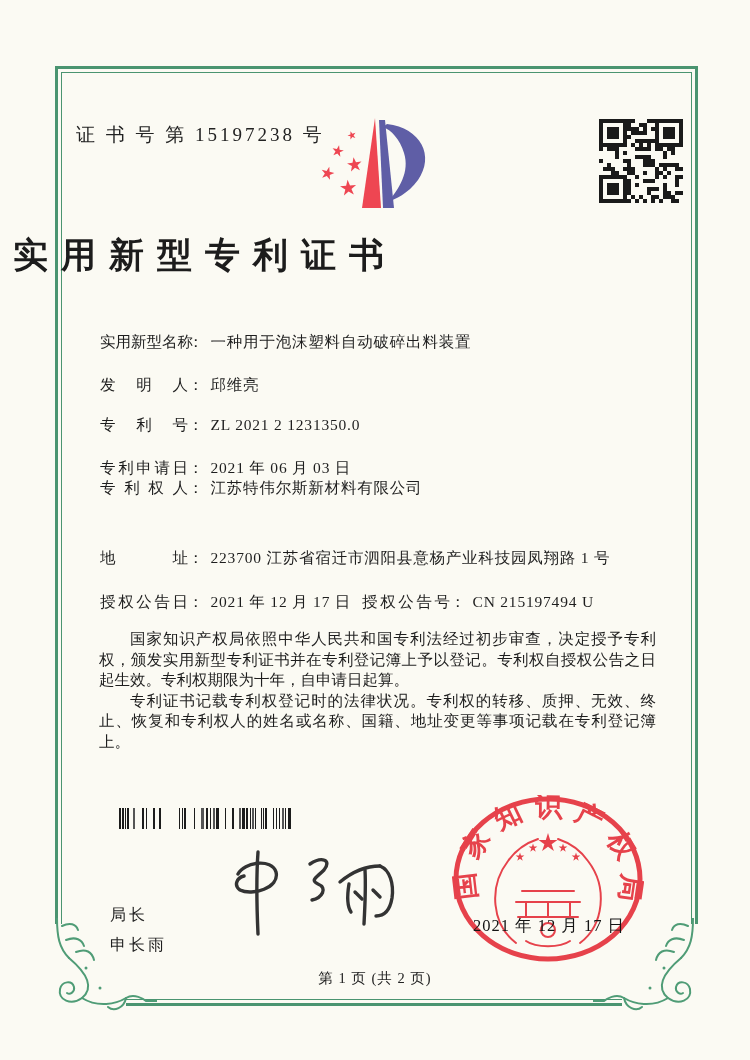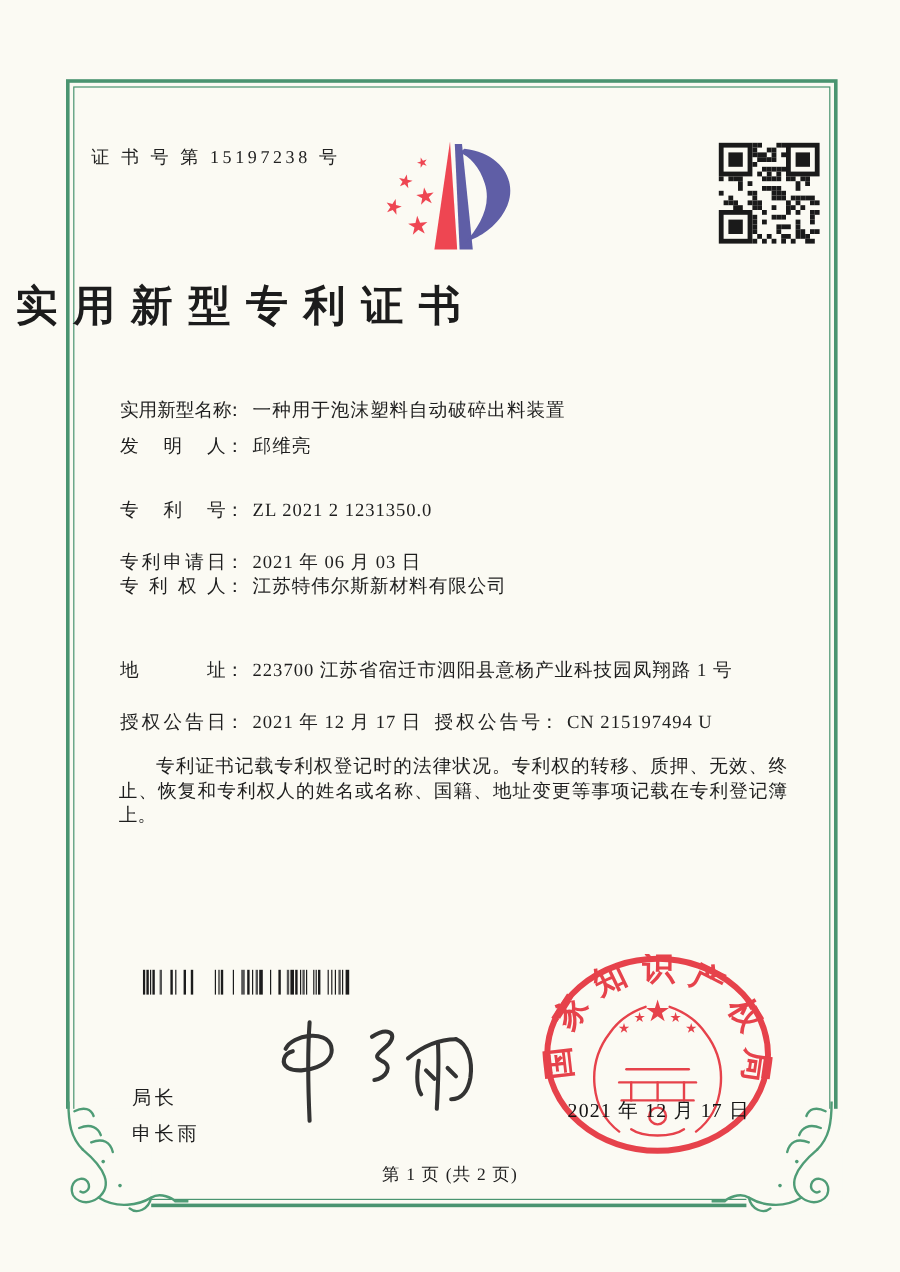--- a/index.html
+++ b/index.html
@@ -6,21 +6,21 @@
   .page{
     position:relative;width:750px;height:1060px;overflow:hidden;
     background:#fbfaf3;color:#222;
     font-family:"Liberation Serif","DejaVu Serif",serif;
   }
   
   .frame{position:absolute;left:55px;top:66px;width:637px;height:934px;border:3px solid #4a9470;}
   .frame-inner{position:absolute;inset:3px;border:1px solid #4a9470;}
   .patch{position:absolute;width:80px;height:88px;background:#fbfaf3;}
   .flourish{position:absolute;width:115px;height:100px;}
-  .cert-no{position:absolute;left:76px;top:122px;font-size:15px;letter-spacing:3px;white-space:nowrap;}
+  .cert-no{position:absolute;left:76px;top:122px;font-size:19px;letter-spacing:3px;white-space:nowrap;}
   
   .logo{position:absolute;left:303px;top:110px;width:150px;height:120px;}
   .logo svg{position:absolute;left:0;top:0;}
   .logo .star{position:absolute;color:#ee4652;line-height:1;font-family:"DejaVu Sans",sans-serif;}
   
   .qr{position:absolute;left:596px;top:116px;width:90px;height:90px;background:#fbfaf3;}
   .title{position:absolute;left:0;right:0;top:232px;font-size:35px;font-weight:bold;
          letter-spacing:13px;text-indent:13px;color:#1c1c1c;}
   
   .row{position:absolute;left:100px;font-size:15.5px;white-space:nowrap;color:#1e1e1e;}
@@ -224,21 +224,21 @@
         <rect x="0" y="56" width="28" height="28" fill="#1a1a1a"></rect>
         <rect x="4" y="60" width="20" height="20" fill="#fbfaf3"></rect>
         <rect x="8" y="64" width="12" height="12" fill="#1a1a1a"></rect>
       </svg></div>
 
   <div class="title">实用新型专利证书</div>
 
   <div class="row" style="top:332px;">
     <span class="lbl">实用新型名称</span><span class="colon">：</span><span class="val">一种用于泡沫塑料自动破碎出料装置</span>
   </div>
-  <div class="row" style="top:362px;">
+  <div class="row" style="top:375px;">
     <span class="lbl">发明人</span><span class="colon">：</span><span class="val">邱维亮</span>
   </div>
   <div class="row" style="top:415px;">
     <span class="lbl">专利号</span><span class="colon">：</span><span class="val">ZL 2021 2 1231350.0</span>
   </div>
   <div class="row" style="top:458px;">
     <span class="lbl">专利申请日</span><span class="colon">：</span><span class="val">2021 年 06 月 03 日</span>
   </div>
   <div class="row" style="top:478px;">
     <span class="lbl">专利权人</span><span class="colon">：</span><span class="val">江苏特伟尔斯新材料有限公司</span>
@@ -247,20 +247,21 @@
     <span class="lbl">地址</span><span class="colon">：</span><span class="val">223700 江苏省宿迁市泗阳县意杨产业科技园凤翔路 1 号</span>
   </div>
   <div class="row" style="top:592px;">
     <span class="lbl">授权公告日</span><span class="colon">：</span><span class="val">2021 年 12 月 17 日</span>
     <span class="pair2">
       <span class="lbl">授权公告号</span><span class="colon">：</span><span class="val">CN 215197494 U</span>
     </span>
   </div>
 
   <div class="body-text">
+    <p>国家知识产权局依照中华人民共和国专利法经过初步审查，决定授予专利权，颁发实用新型专利证书并在专利登记簿上予以登记。专利权自授权公告之日起生效。专利权期限为十年，自申请日起算。</p>
     <p>专利证书记载专利权登记时的法律状况。专利权的转移、质押、无效、终止、恢复和专利权人的姓名或名称、国籍、地址变更等事项记载在专利登记簿上。</p>
   </div>
 
   <div class="barcode"><svg id="bar-svg" width="178" height="21">
         <rect x="0" y="0" width="2" height="21" fill="#1c1c1c"></rect>
         <rect x="3" y="0" width="2" height="21" fill="#1c1c1c"></rect>
         <rect x="6" y="0" width="1" height="21" fill="#1c1c1c"></rect>
         <rect x="8" y="0" width="2" height="21" fill="#1c1c1c"></rect>
         <rect x="14" y="0" width="2" height="21" fill="#555"></rect>
         <rect x="23" y="0" width="2" height="21" fill="#1c1c1c"></rect>

